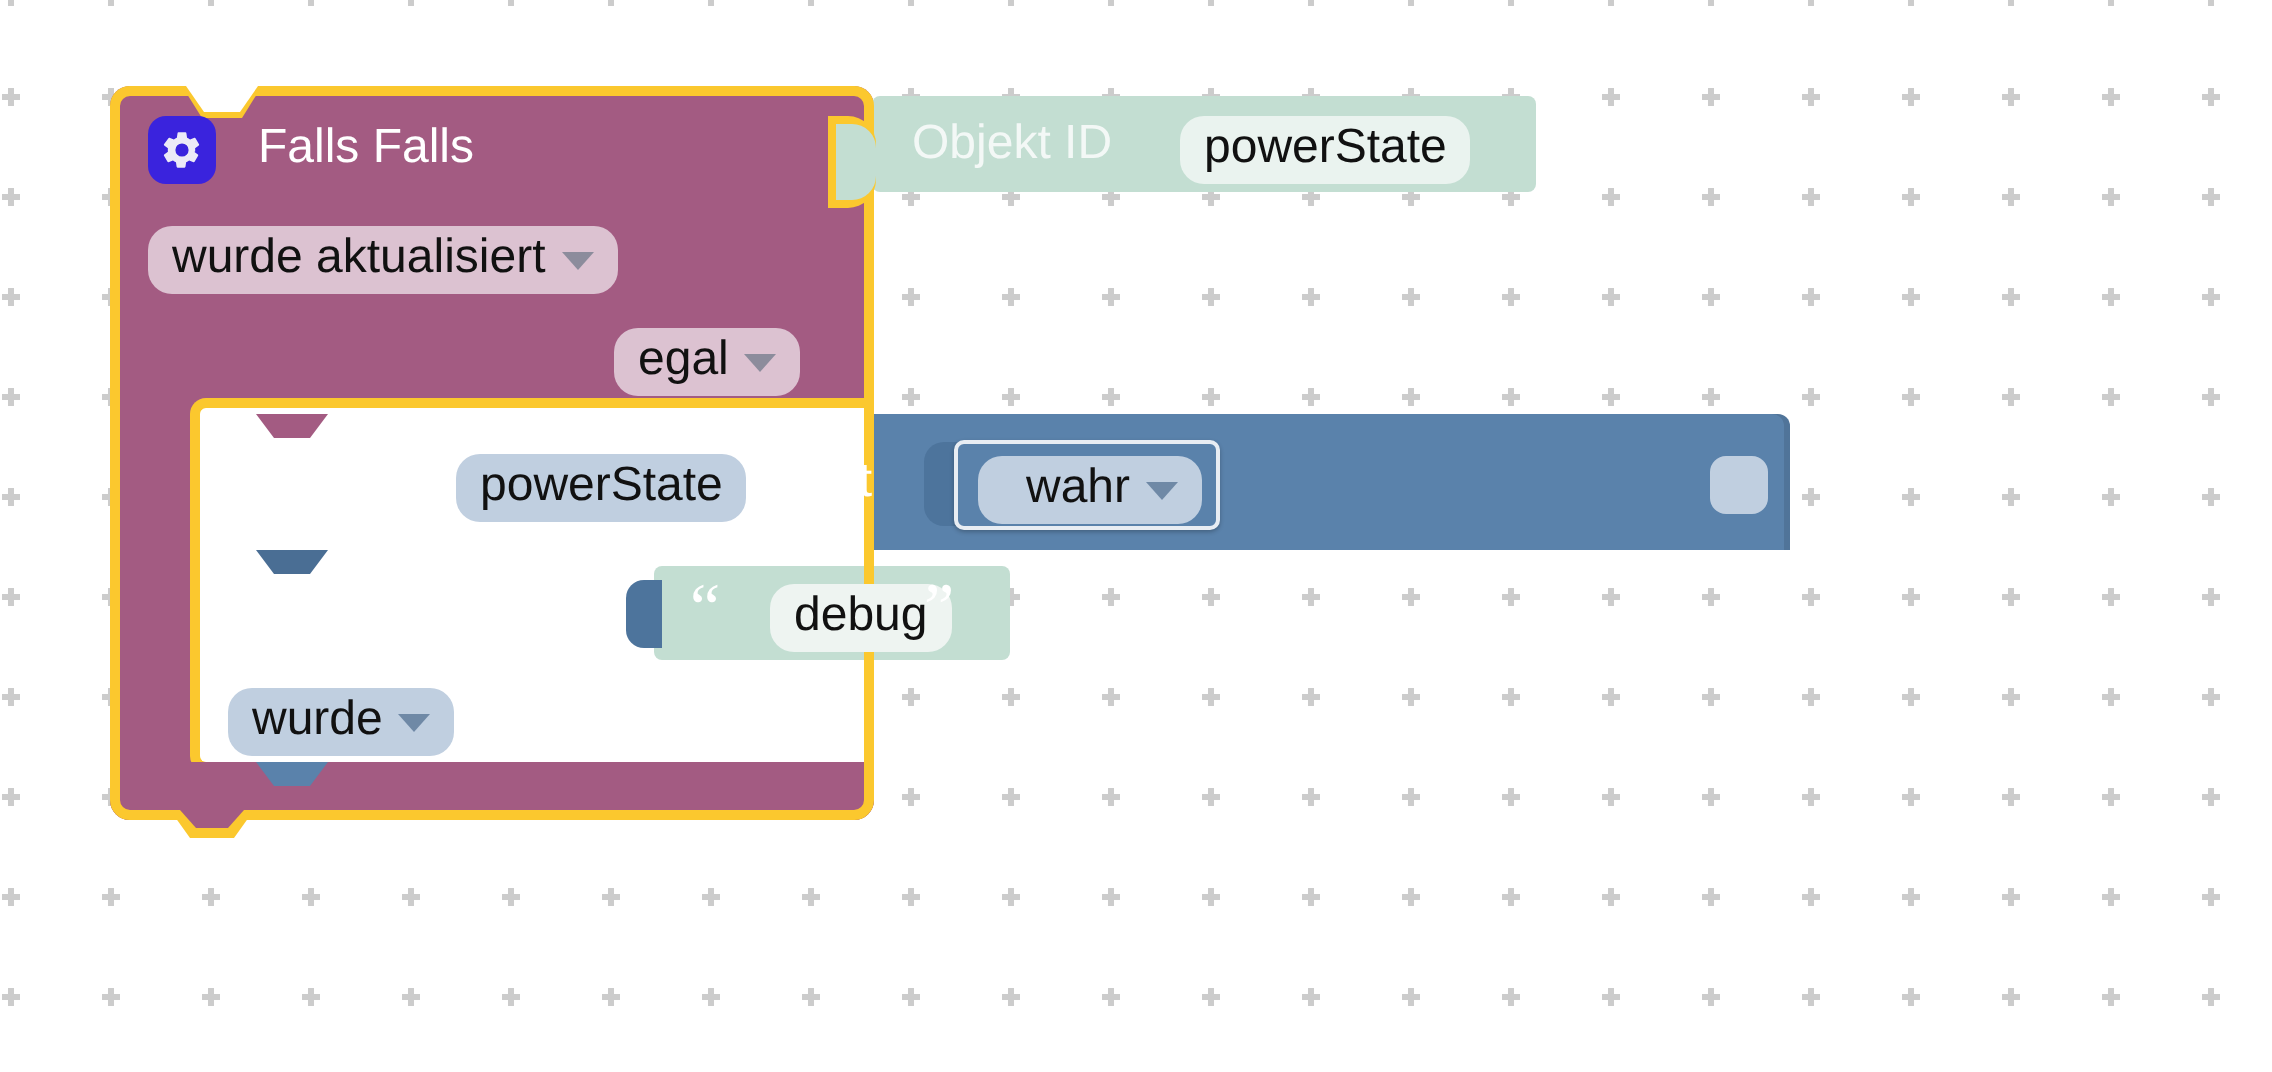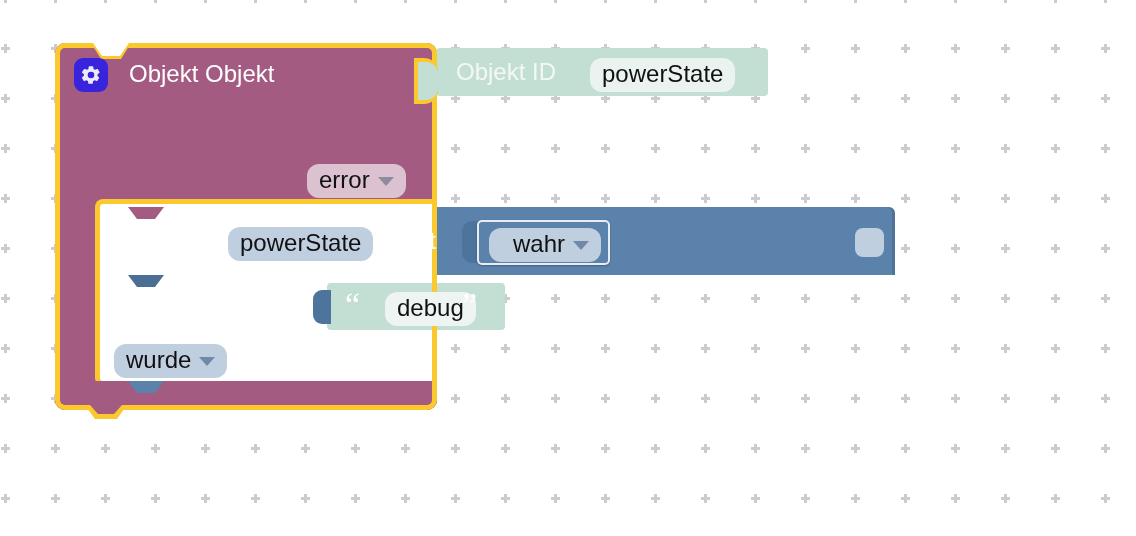--- a/index.html
+++ b/index.html
@@ -859,26 +859,30 @@
   <div class="blk" id="event-socket-g"></div>
 
   <div id="gear-icon-box">
     <span>
       <svg width="22" height="22" viewBox="0 0 24 24" aria-hidden="true">
         <path fill="#eceaf7" d="M19.14 12.94a7.07 7.07 0 0 0 .06-.94 7.07 7.07 0 0 0-.06-.94l2.03-1.58a.5.5 0 0 0 .12-.62l-1.92-3.32a.5.5 0 0 0-.6-.22l-2.39.96a7.2 7.2 0 0 0-1.62-.94l-.36-2.54a.5.5 0 0 0-.5-.42h-3.84a.5.5 0 0 0-.5.42l-.36 2.54c-.58.24-1.12.56-1.62.94l-2.39-.96a.5.5 0 0 0-.6.22L2.17 8.86a.5.5 0 0 0 .12.62l2.03 1.58a7.3 7.3 0 0 0 0 1.88l-2.03 1.58a.5.5 0 0 0-.12.62l1.92 3.32c.12.22.38.3.6.22l2.39-.96c.5.38 1.04.7 1.62.94l.36 2.54c.04.24.25.42.5.42h3.84c.25 0 .46-.18.5-.42l.36-2.54c.58-.24 1.12-.56 1.62-.94l2.39.96c.22.08.48 0 .6-.22l1.92-3.32a.5.5 0 0 0-.12-.62l-2.03-1.58ZM12 15.6A3.6 3.6 0 1 1 15.6 12 3.6 3.6 0 0 1 12 15.6Z"></path>
       </svg>
     </span>
   </div>
 
-  <div class="lbl" style="left:129px; top:62px;">Objekt Objekt</div>
-
+  <div class="lbl" style="left:129px; top:62px;">Falls Falls</div>
+
+  <div class="field" style="left:74px; top:113px;">
+    <span>wurde aktualisiert</span>
+    <span class="caret caret-grey"></span>
+  </div>
 
 
   <div class="field" style="left:307px; top:164px;">
-    <span>error</span>
+    <span>egal</span>
     <span class="caret caret-grey"></span>
   </div>
 
   <div class="blk" id="objekt-id-block"></div>
   <div class="lbl lbl-dim" style="left:456px; top:60px;">Objekt ID</div>
   <div class="field field-green" style="left:590px; top:58px;">
     <span>powerState</span>
   </div>
 
   <div class="blk" id="steuere-block">

